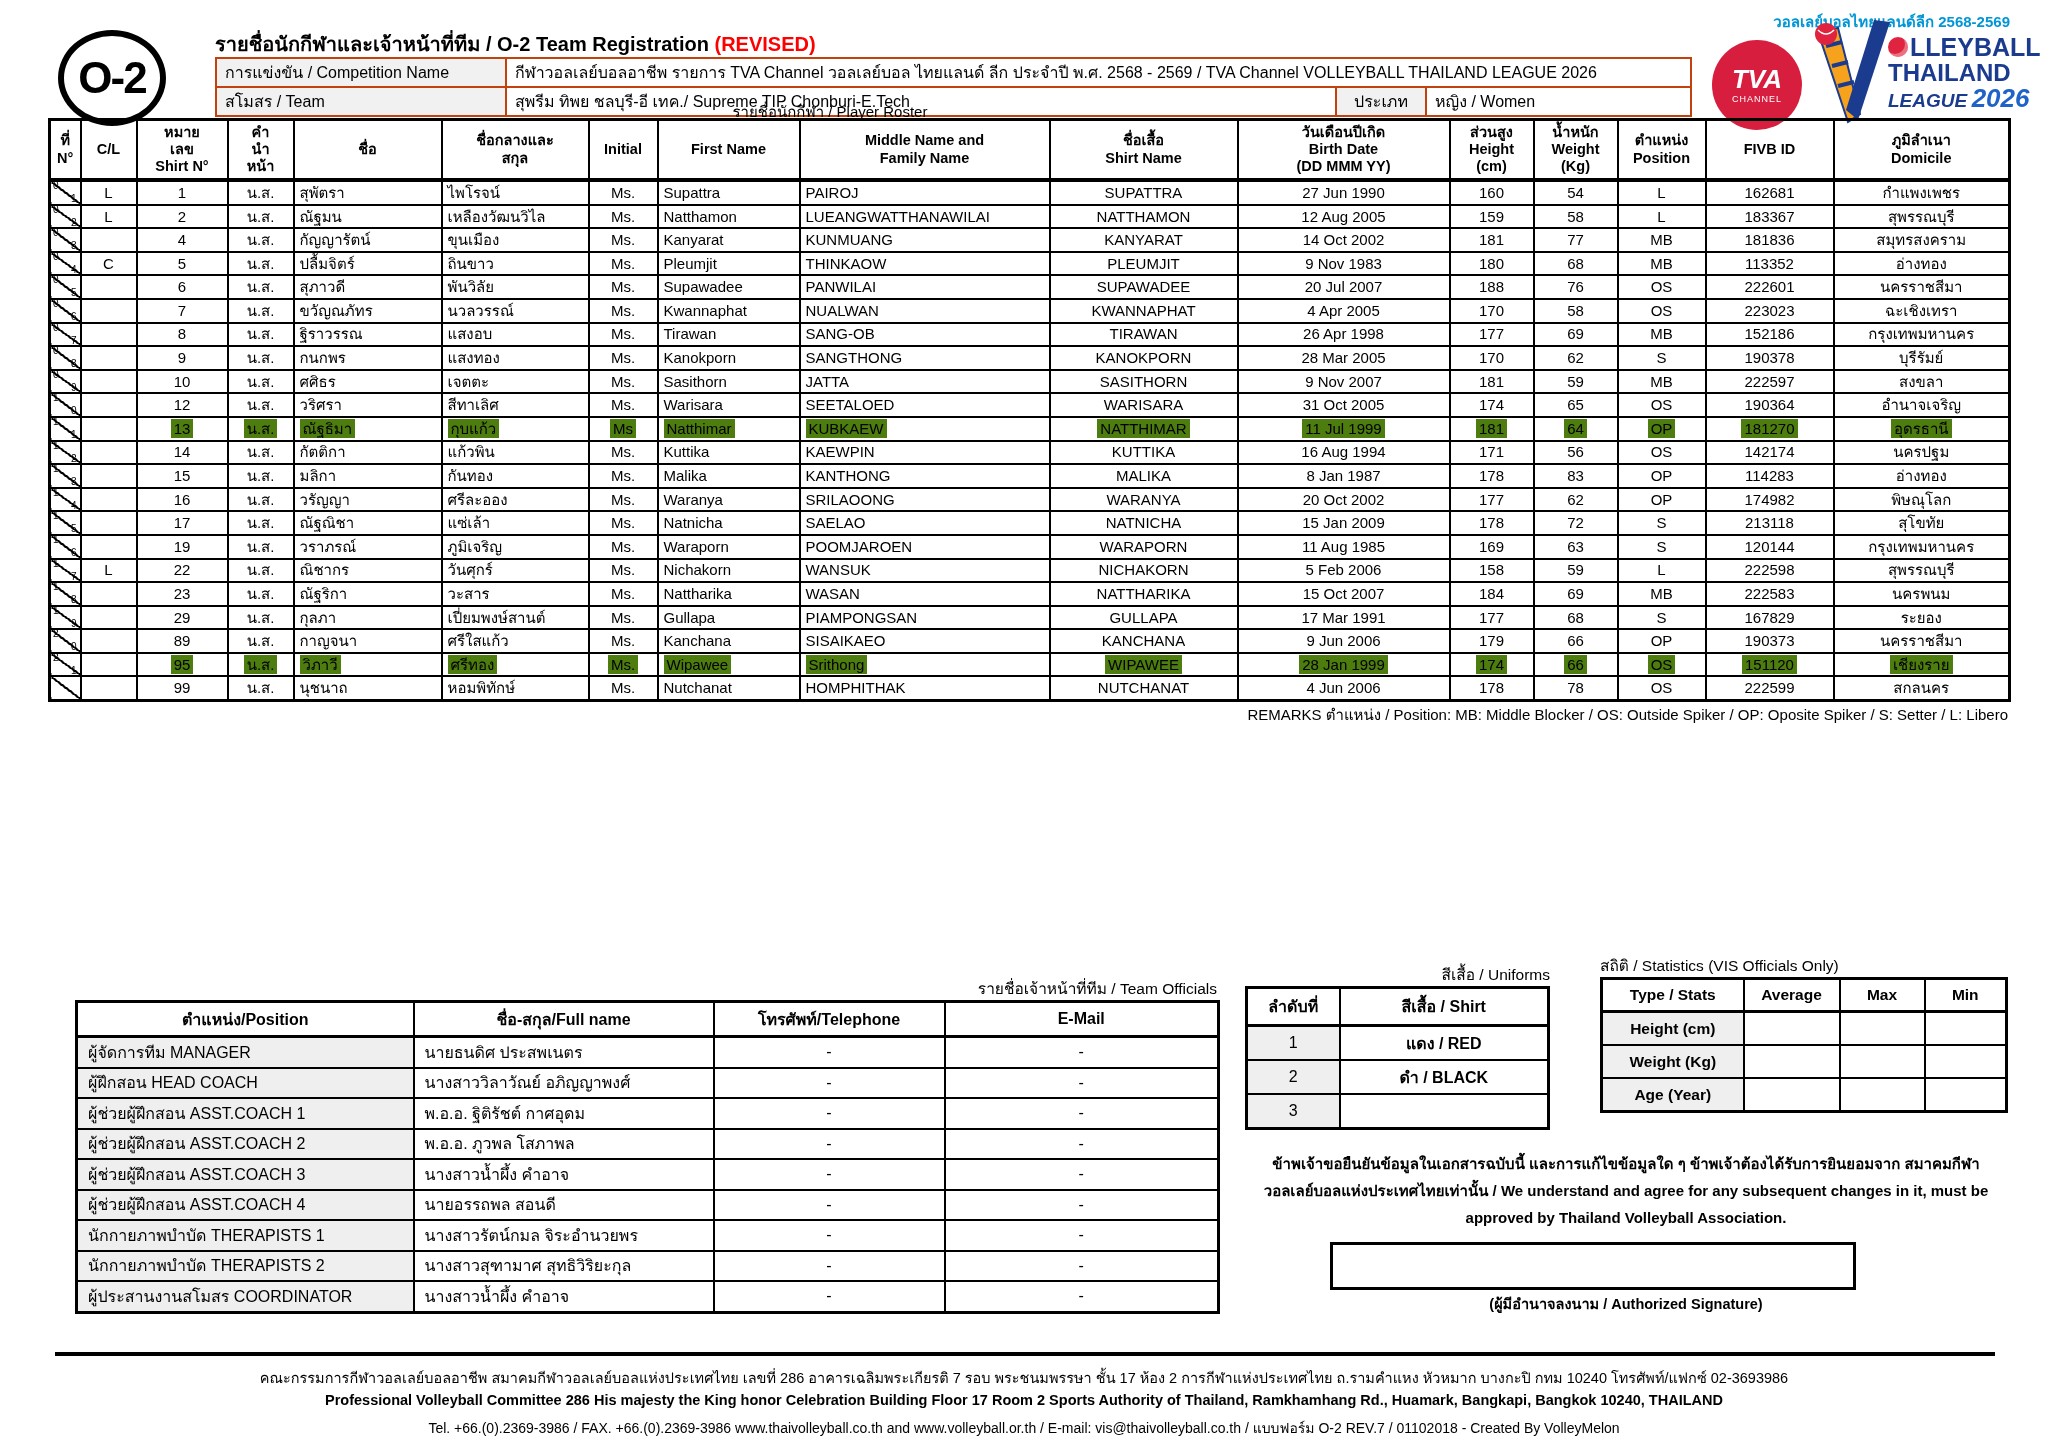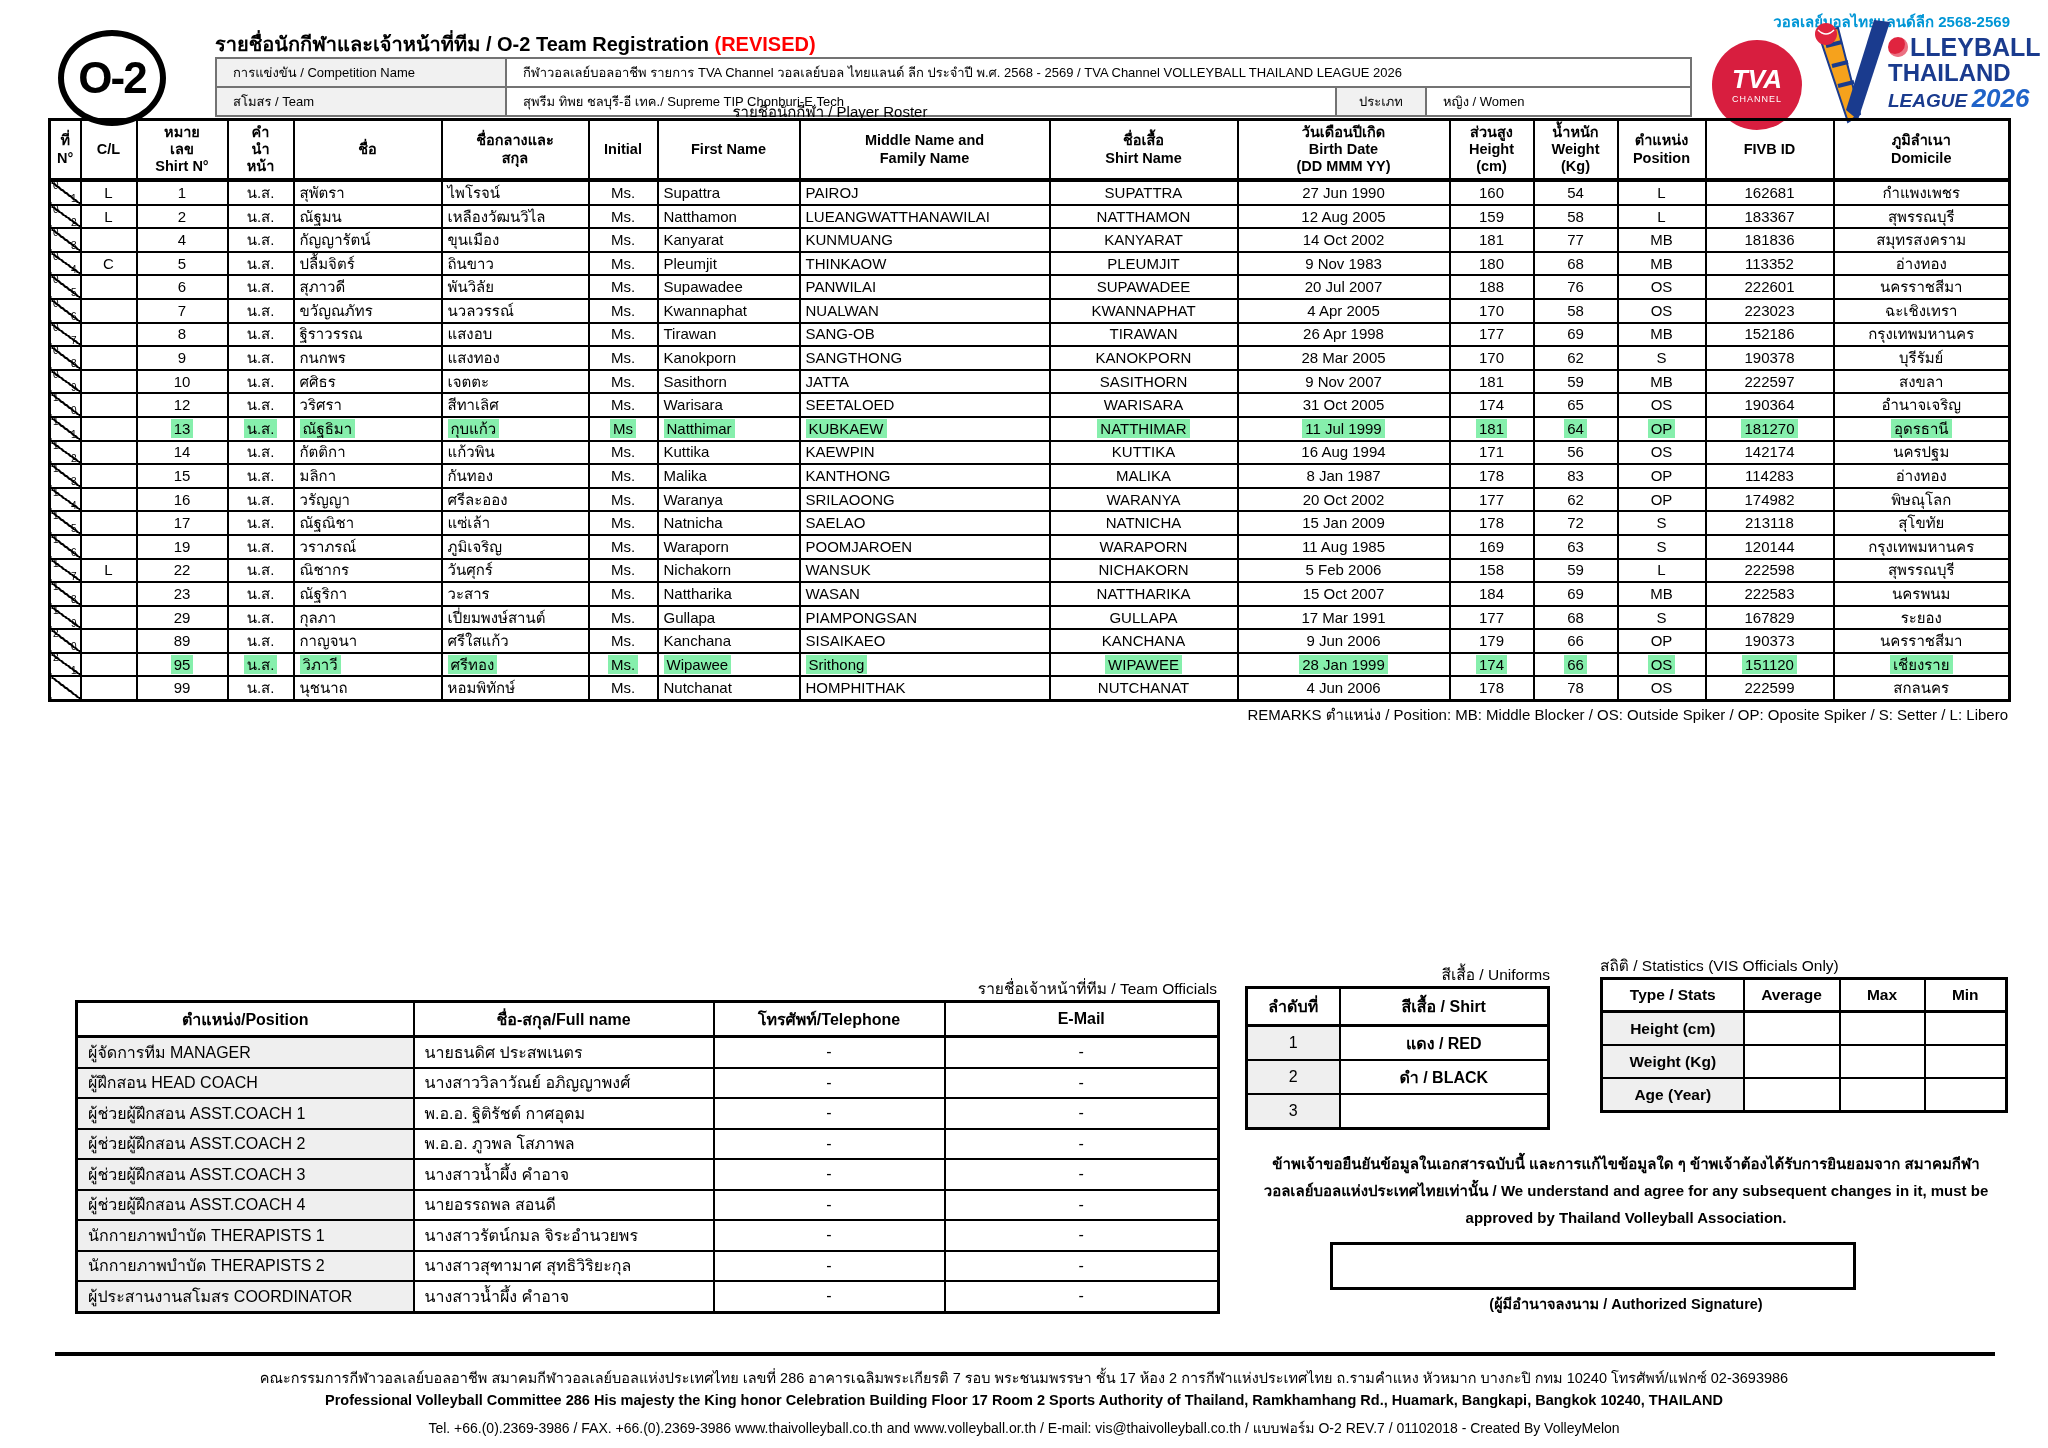--- a/index.html
+++ b/index.html
@@ -6,21 +6,21 @@
   #page{position:relative;width:2048px;height:1448px;background:#ffffff;
         font-family:"Liberation Sans","DejaVu Sans",sans-serif;color:#000;overflow:hidden;}
   .abs{position:absolute;}
 
   
   #o2-badge{left:58px;top:30px;width:96px;height:84px;border:6px solid #000;border-radius:50%;
             display:flex;align-items:center;justify-content:center;font-size:44px;font-weight:800;letter-spacing:-2px;}
   #doc-title{left:215px;top:28px;font-size:20px;font-weight:bold;white-space:nowrap;}
   #doc-title .rev{color:#ff0000;}
   #comp-table{left:215px;top:57px;border-collapse:collapse;table-layout:fixed;}
-  #comp-table td{border:2px solid #737373;height:27px;font-size:13px;padding:0 16px;overflow:hidden;white-space:nowrap;}
+  #comp-table td{border:2px solid #c2410c;height:27px;font-size:16px;padding:0 8px;overflow:hidden;white-space:nowrap;}
   #comp-table td.lbl{background:#f1f1f1;}
   #comp-table td.val{font-weight:normal;border-radius:11px;}
   #league-th{right:38px;top:10px;width:420px;text-align:right;font-size:15px;font-weight:bold;color:#0096d6;}
   #tva-logo{left:1712px;top:40px;width:90px;height:90px;border-radius:50%;background:#d81e3f;
             display:flex;flex-direction:column;align-items:center;justify-content:center;color:#fff;line-height:1;}
   #tva-logo .t1{font-size:26px;font-weight:800;font-style:italic;}
   #tva-logo .t2{font-size:9px;letter-spacing:1px;margin-top:3px;}
   #vtl-mark{left:1812px;top:18px;}
   #vtl-text{left:1888px;top:34px;line-height:1.05;white-space:nowrap;}
   #vtl-text .l1{font-size:25px;font-weight:800;color:#1a3b8e;display:flex;align-items:center;gap:2px;}
@@ -37,21 +37,21 @@
   #roster th{border:2px solid #000;border-bottom:4px solid #000;font-size:14.5px;font-weight:bold;
              white-space:pre-line;line-height:1.18;height:55px;padding:1px 2px;vertical-align:middle;}
   #roster td{border:2px solid #000;font-size:15px;height:21.6px;padding:0 5px;vertical-align:middle;
              line-height:1.05;overflow:hidden;white-space:nowrap;}
   #roster .ctr{text-align:center;}
   #roster .lft{text-align:left;}
   .c-no{position:relative;padding:0 !important;
         background:linear-gradient(to top right,transparent 47%,#000 47%,#000 53%,transparent 53%);}
   .c-no .nt{position:absolute;top:-1px;left:2px;font-size:10px;}
   .c-no .nb{position:absolute;bottom:-1px;right:3px;font-size:10px;}
-  .mark{background:#86efac;padding:1px 3px;}
+  .mark{background:#4d7c0f;padding:1px 3px;}
   #remarks{left:48px;top:703px;width:1960px;text-align:right;font-size:15px;}
 
   
   .sec-title{font-size:15.5px;text-align:right;}
   #officials-title{left:75px;top:976px;width:1142px;}
   #officials{left:75px;top:1000px;width:1142px;border-collapse:collapse;table-layout:fixed;border:3px solid #000;}
   #officials th{border:2px solid #000;border-bottom:3px solid #000;font-size:16px;height:30px;}
   #officials td{border:2px solid #000;font-size:16px;height:28.5px;padding:0 10px;white-space:nowrap;overflow:hidden;}
   #officials td.pos{background:#efefef;}
   #officials td.ctr{text-align:center;}

